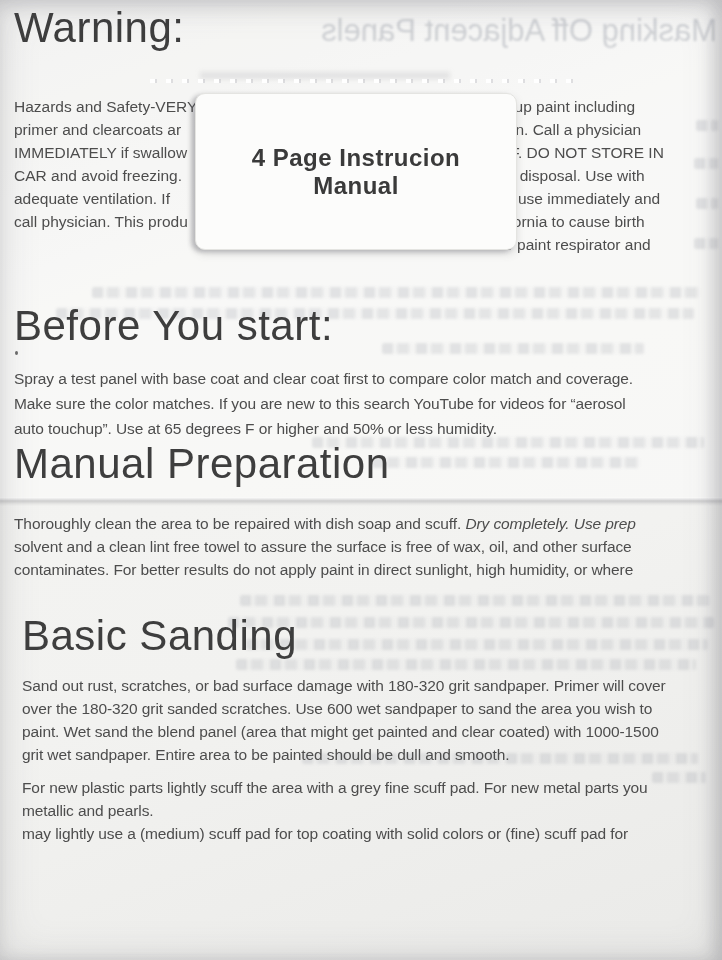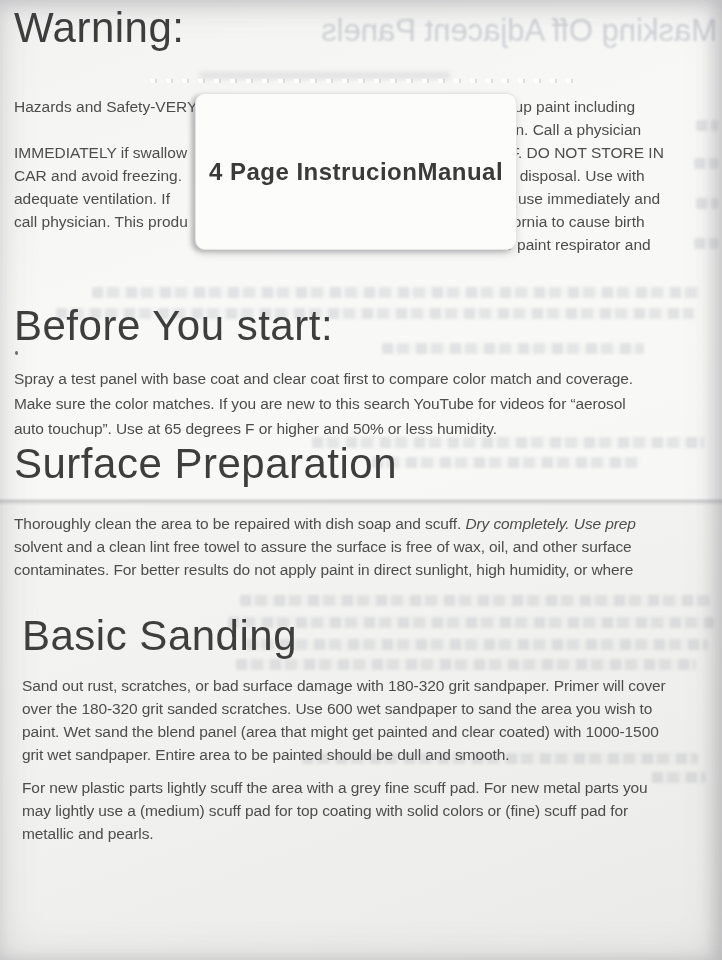--- a/index.html
+++ b/index.html
@@ -26,21 +26,21 @@
   .bt-title{position:absolute;top:13px;left:302px;width:415px;font-size:31px;font-weight:400;
     color:rgba(148,152,162,0.40);transform:scaleX(-1);filter:blur(0.8px);white-space:nowrap;}
   
   .perforation{position:absolute;top:79px;left:150px;width:432px;height:4px;filter:blur(0.4px);
     background:repeating-linear-gradient(90deg, rgba(255,255,255,0.95) 0 5px, rgba(185,185,192,0.40) 5px 7px, rgba(0,0,0,0) 7px 16px);}
   .smudge{position:absolute;top:72px;left:200px;width:250px;height:7px;background:rgba(158,158,165,0.22);filter:blur(2.5px);}
   .sticker{
     position:absolute;top:93px;left:195px;width:320px;height:155px;z-index:5;
     background:#fcfcfb;border-radius:10px;border:1px solid #e4e4e1;
     box-shadow:-4px 2px 4px rgba(88,88,95,0.32), 0 4px 8px rgba(88,88,95,0.18);
-    display:flex;flex-direction:row;justify-content:center;align-items:center;
+    display:flex;flex-direction:column;justify-content:center;align-items:center;
   }
   .sticker-line{font-size:24px;font-weight:700;color:#3a3a3a;letter-spacing:0.5px;white-space:nowrap;}
   
   .sheet-edge{position:absolute;top:497px;left:0;width:722px;height:9px;filter:blur(0.6px);
     background:linear-gradient(180deg, rgba(255,255,255,0.85) 0%, rgba(122,122,128,0.30) 45%, rgba(122,122,128,0.10) 75%, rgba(0,0,0,0) 100%);}
   .dot-mark{position:absolute;top:351px;left:15px;width:3px;height:4px;border-radius:50%;background:#6b6b6b;}
   .it{font-style:italic;}
 </style>
 </head>
 <body>
@@ -67,20 +67,21 @@
   <div class="bt" style="top:238px;left:694px;width:24px;"></div>
 
   <h1 class="h" style="top:6px;">Warning:</h1>
 
   <div class="para" style="top:85px;margin-top:10px;">
     <div class="wrow">
       <span>Hazards and Safety-VERY</span>
       <span class="wr">ch-up paint including</span>
     </div>
     <div class="wrow">
+      <span>primer and clearcoats ar</span>
       <span class="wr">dren. Call a physician</span>
     </div>
     <div class="wrow">
       <span>IMMEDIATELY if swallow</span>
       <span class="wr">20F. DO NOT STORE IN</span>
     </div>
     <div class="wrow">
       <span>CAR and avoid freezing.</span>
       <span class="wr">per disposal. Use with</span>
     </div>
@@ -105,37 +106,37 @@
   </div>
 
   <h1 class="h" style="top:304px;">Before You start:</h1>
   <div class="dot-mark"></div>
   <div class="para" style="top:366px;">
     <div class="line" style="height:25px;line-height:25px;">Spray a test panel with base coat and clear coat first to compare color match and coverage.</div>
     <div class="line" style="height:25px;line-height:25px;">Make sure the color matches.  If you are new to this search YouTube for videos for “aerosol</div>
     <div class="line" style="height:25px;line-height:25px;">auto touchup”.  Use at 65 degrees F or higher and 50% or less humidity.</div>
   </div>
 
-  <h1 class="h" style="top:442px;">Surface Preparation</h1>
+  <h1 class="h" style="top:442px;">Manual Preparation</h1>
   <div class="sheet-edge"></div>
   <div class="para" style="top:512px;">
     <div class="line">
       <span>Thoroughly clean the area to be repaired with dish soap and scuff.  </span><span class="it">Dry completely. Use prep</span>
     </div>
     <div class="line">solvent and a clean lint free towel to assure the surface is free of wax, oil, and other surface</div>
     <div class="line">contaminates. For better results do not apply paint in direct sunlight, high humidity, or where</div>
   </div>
 
   <h1 class="h" style="top:614px;left:22px;">Basic Sanding</h1>
   <div class="para" style="top:674px;left:22px;">
     <div class="line">Sand out rust, scratches, or bad surface damage with 180-320 grit sandpaper. Primer will cover</div>
     <div class="line">over the 180-320 grit sanded scratches. Use 600 wet sandpaper to sand the area you wish to</div>
     <div class="line">paint. Wet sand the blend panel (area that might get painted and clear coated) with 1000-1500</div>
     <div class="line">grit wet sandpaper. Entire area to be painted should be dull and smooth.</div>
   </div>
   <div class="para" style="top:776px;left:22px;">
     <div class="line">For new plastic parts lightly scuff the area with a grey fine scuff pad. For new metal parts you</div>
+    <div class="line">metallic and pearls.</div>
     <div class="line">may lightly use a (medium) scuff pad for top coating with solid colors or (fine) scuff pad for</div>
-    <div class="line">metallic and pearls.</div>
   </div>
 
   <div class="vignette"></div>
 </div>
 
 </body></html>

